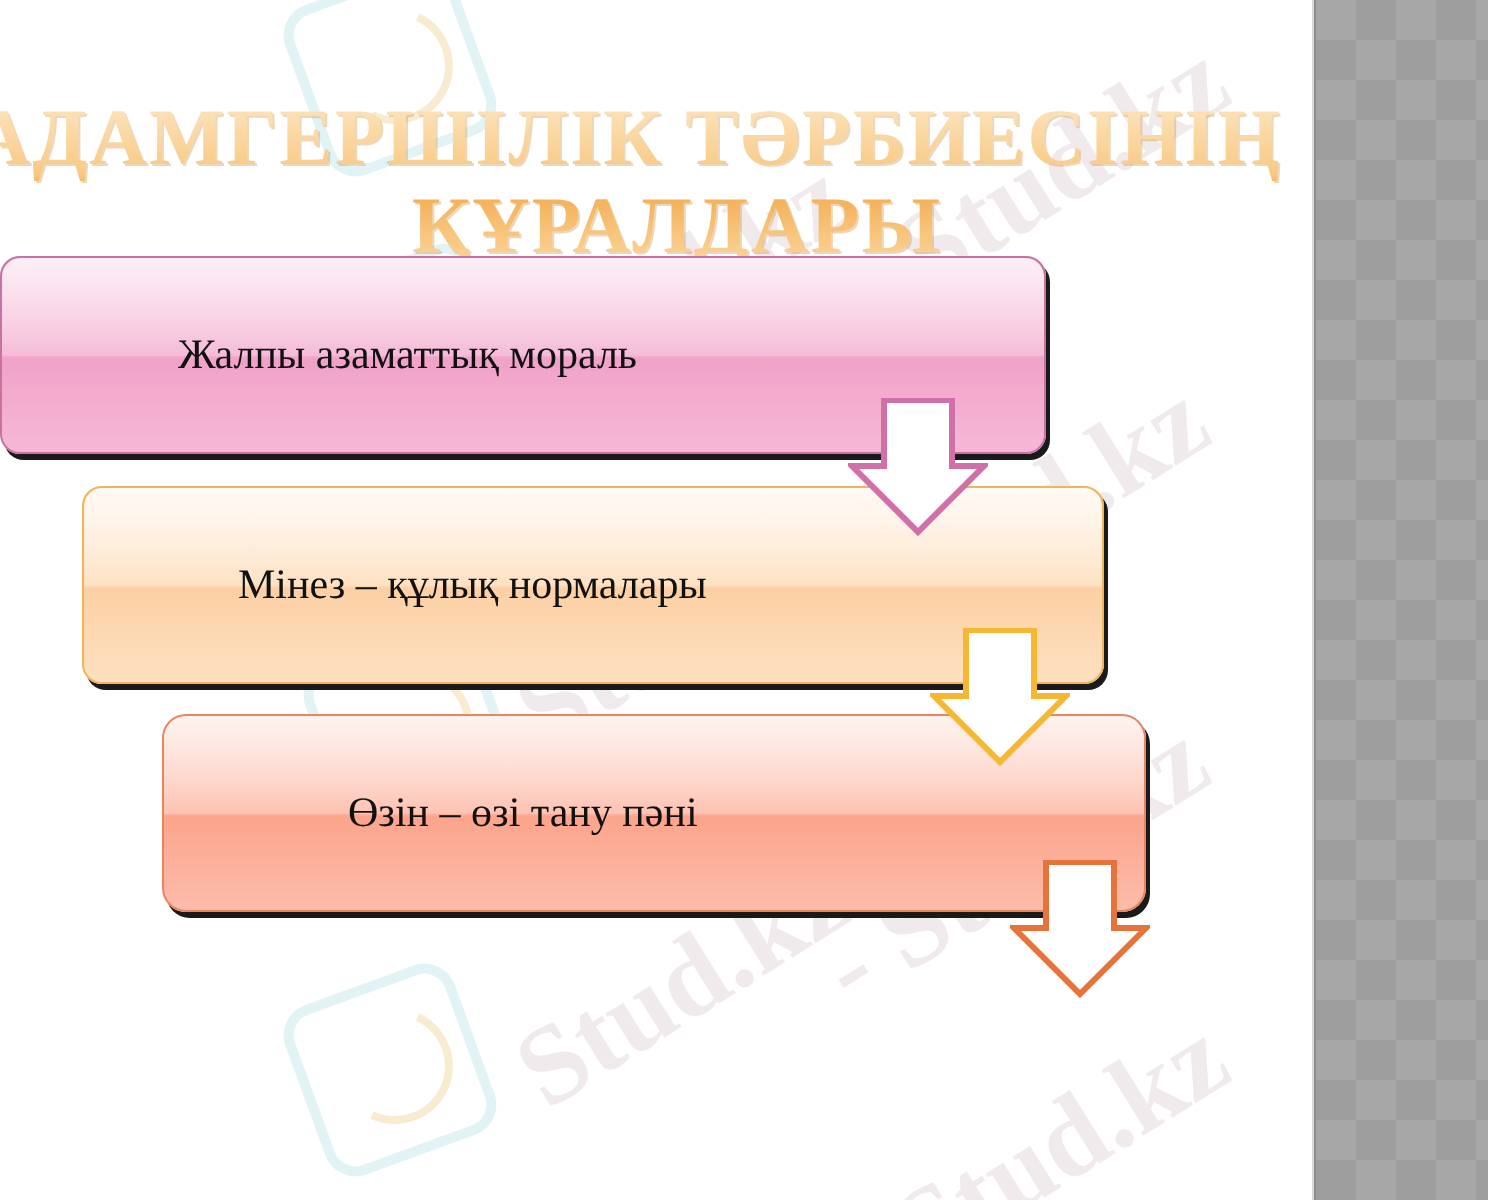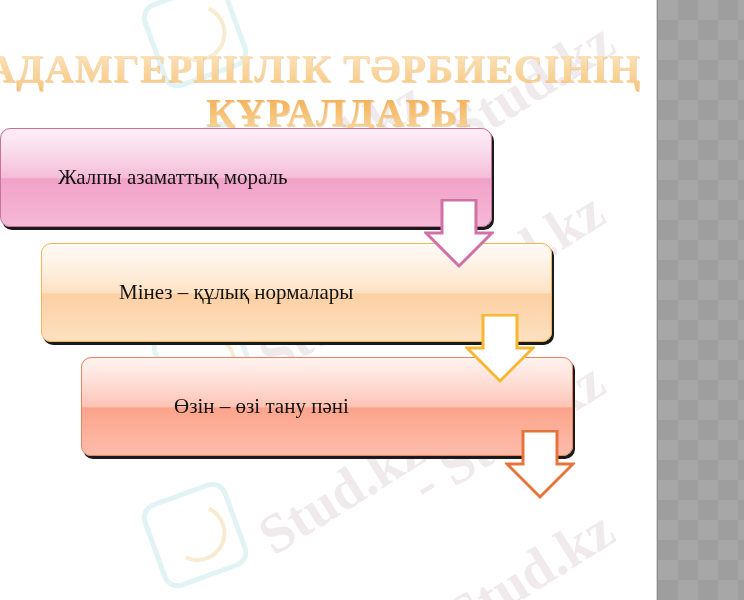--- a/index.html
+++ b/index.html
@@ -56,27 +56,27 @@
       display: flex; align-items: center;
       font-size: 21px; color: #111;
       overflow: hidden;
     }
     .box::before {
       content: ""; position: absolute; left: 0; top: 0; right: 0; height: 50%;
       background: linear-gradient(180deg, rgba(255,255,255,0.65), rgba(255,255,255,0.15));
       border-radius: 10px 10px 0 0;
     }
     .box span { position: relative; z-index: 1; }
-    .box.pink  { background: linear-gradient(180deg, #f9cfe5 0%, #f3b0d0 50%, #f0a2c8 52%, #f6b8d6 100%); border: 1px solid #c8739f; }
+    .box.pink  { background: linear-gradient(180deg, #f9cfe5 0%, #f3b0d0 50%, #f0a2c8 52%, #f6b8d6 100%); border: 1px solid #c8739f; padding-left: 31px; }
     .box.peach { background: linear-gradient(180deg, #fff0df 0%, #fddcb8 50%, #fcd0a4 52%, #fde0c0 100%); border: 1px solid #f0b45a; padding-left: 19px; }
     .box.salmon{ background: linear-gradient(180deg, #ffd9cf 0%, #fdb8a6 50%, #fca48c 52%, #fdbcab 100%); border: 1px solid #e8845e; }
 
     #box1 { left: 0;   top: 128px; }
     #box2 { left: 41px;  top: 243px; }
-    #box3 { left: 81px;  top: 357px; }
+    #box3 { left: 81px;  top: 357px; border-radius: 12px; }
     #box4 { left: 122px; top: 472px; }
     #box1 span { margin-left: 57px; }
     #box2 span { margin-left: 58px; }
     #box3 span { margin-left: 92px; }
     #box4 span { margin-left: 104px; }
 
     .arrow { position: absolute; width: 70px; height: 70px; z-index: 3; }
   </style>
 </head>
 <body>

